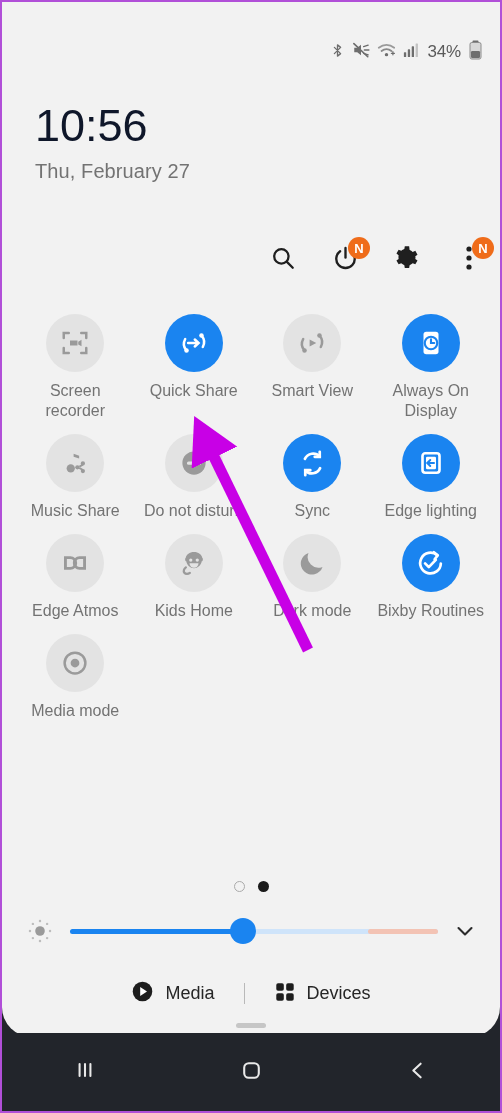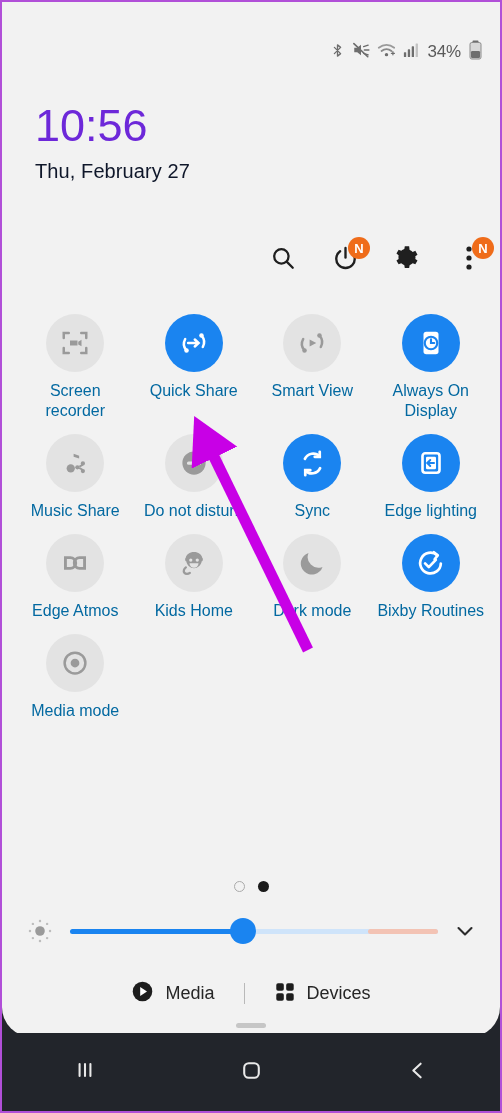--- a/index.html
+++ b/index.html
@@ -34,25 +34,25 @@
     color:#6e6e6e;
   }
   #statusbar .sicon { display:block; }
   #statusbar .batt-text {
     font-size:17px; color:#5a5a5a; letter-spacing:-0.2px;
     margin-left:2px; margin-right:1px;
   }
   
   #clock-block { position:absolute; left:33px; top:100px; }
   #clock-time {
-    font-size:45px; color:#6d28d9; font-weight:400;
+    font-size:45px; color:#0f172a; font-weight:400;
     letter-spacing:0px; line-height:1.05;
   }
   #clock-date {
-    font-size:20px; color:#0f172a; margin-top:11px;
+    font-size:20px; color:#737373; margin-top:11px;
     letter-spacing:0.1px;
   }
   
   #toolbar {
     position:absolute; top:243px; right:16px;
     display:flex; align-items:center; gap:32px;
   }
   .tb-btn { position:relative; width:30px; height:30px;
     display:flex; align-items:center; justify-content:center; }
   .badge {
@@ -73,21 +73,21 @@
   }
   .tile { display:flex; flex-direction:column; align-items:center; }
   .tile-icon {
     width:58px; height:58px; border-radius:50%;
     display:flex; align-items:center; justify-content:center;
   }
   .tile-icon.on  { background:#1a84f0; }
   .tile-icon.off { background:#e3e3e3; }
   .tile-label {
     margin-top:9px; text-align:center;
-    font-size:16px; line-height:1.25; color:#0369a1;
+    font-size:16px; line-height:1.25; color:#737373;
     max-width:110px;
   }
   
   #page-dots {
     position:absolute; left:0; right:0; top:879px;
     display:flex; justify-content:center; align-items:center; gap:13px;
   }
   .dot { width:11px; height:11px; border-radius:50%; }
   .dot.inactive { border:1.6px solid #aaa; background:transparent; }
   .dot.active { background:#1b1b1b; }

